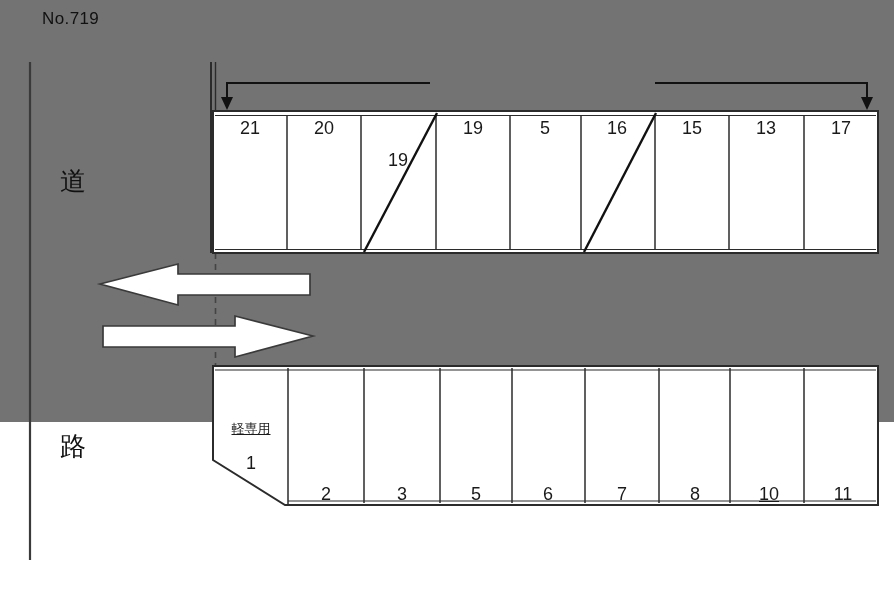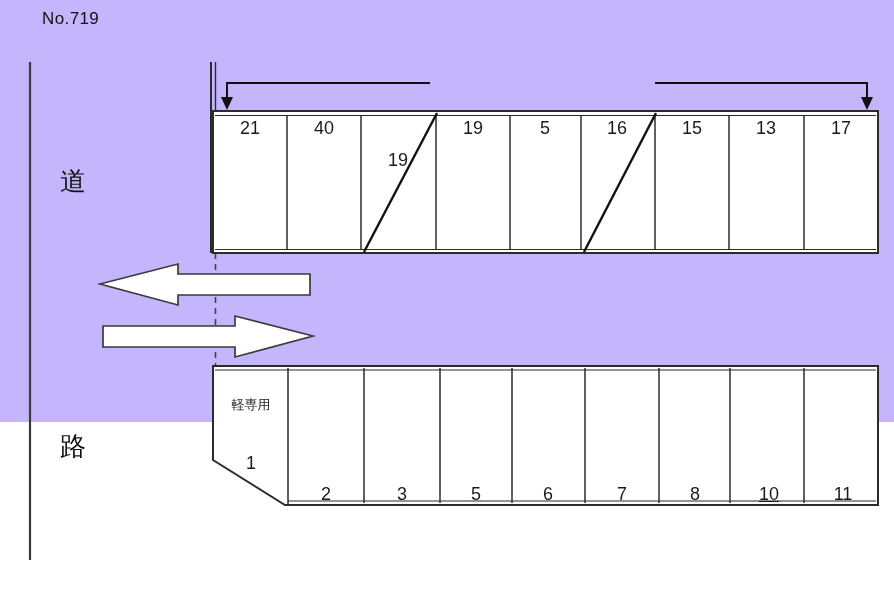--- a/index.html
+++ b/index.html
@@ -13,21 +13,21 @@
     height: 589px;
     font-family: "Liberation Sans", "DejaVu Sans", sans-serif;
     color: #1a1a1a;
     overflow: hidden;
     position: relative;
   }
   #stage {
     position: relative;
     width: 894px;
     height: 422px;
-    background: #c4b5fd;
+    background: #737373;
   }
   .doc-no {
     position: absolute;
     left: 42px;
     top: 9px;
     font-size: 17px;
     letter-spacing: 0.4px;
     color: #111;
     white-space: nowrap;
   }
@@ -143,30 +143,30 @@
       <line x1="440" y1="368" x2="440" y2="503"></line>
       <line x1="512" y1="368" x2="512" y2="503"></line>
       <line x1="585" y1="368" x2="585" y2="503"></line>
       <line x1="659" y1="368" x2="659" y2="503"></line>
       <line x1="730" y1="368" x2="730" y2="503"></line>
       <line x1="804" y1="368" x2="804" y2="503"></line>
     </g>
   </svg>
 
   <div class="stall-num" style="left:250px; top:119px;">21</div>
-  <div class="stall-num" style="left:324px; top:119px;">40</div>
+  <div class="stall-num" style="left:324px; top:119px;">20</div>
   <div class="stall-num" style="left:398px; top:119px;margin-top:32px;">19</div>
   <div class="stall-num" style="left:473px; top:119px;">19</div>
   <div class="stall-num" style="left:545px; top:119px;">5</div>
   <div class="stall-num" style="left:617px; top:119px;">16</div>
   <div class="stall-num" style="left:692px; top:119px;">15</div>
   <div class="stall-num" style="left:766px; top:119px;">13</div>
   <div class="stall-num" style="left:841px; top:119px;">17</div>
 
-  <div class="kei-label" style="left:251px; top:398px;">軽専用</div>
+  <div class="kei-label" style="left:251px; top:422px;text-decoration:underline;">軽専用</div>
   <div class="stall-num" style="left:251px; top:454px;">1</div>
 
   <div class="stall-num" style="left:326px; top:485px;">2</div>
   <div class="stall-num" style="left:402px; top:485px;">3</div>
   <div class="stall-num" style="left:476px; top:485px;">5</div>
   <div class="stall-num" style="left:548px; top:485px;">6</div>
   <div class="stall-num" style="left:622px; top:485px;">7</div>
   <div class="stall-num" style="left:695px; top:485px;">8</div>
   <div class="stall-num" style="left:769px; top:485px;text-decoration:underline;">10</div>
   <div class="stall-num" style="left:843px; top:485px;">11</div>

